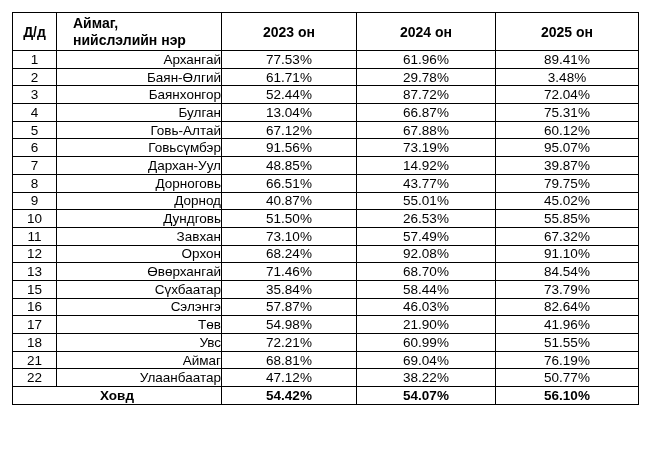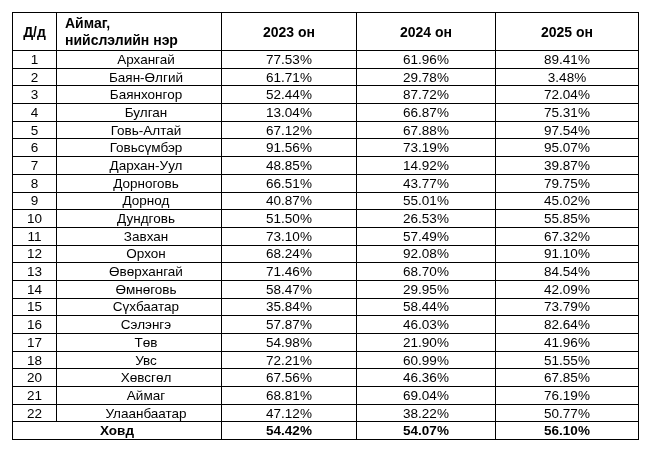--- a/index.html
+++ b/index.html
@@ -36,32 +36,32 @@
   thead th {
     font-weight: bold;
     font-size: 14px;
     height: 38px;
     text-align: center;
     vertical-align: middle;
     padding: 0;
   }
   thead th.name-header {
     text-align: left;
-    padding-left: 8px;
+    padding-left: 16px;
     line-height: 17px;
   }
   tbody td, tfoot td {
     font-size: 13.5px;
     height: 17.7px;
     padding: 0;
     text-align: center;
     vertical-align: middle;
   }
   td.cell-name {
-    text-align: center;
+    text-align: right;
     padding-left: 14px;
   }
   tfoot td {
     font-weight: bold;
   }
 </style>
 </head>
 <body>
 
 <div class="page">
@@ -112,21 +112,21 @@
           <td class="cell-name">Булган</td>
           <td>13.04%</td>
           <td>66.87%</td>
           <td>75.31%</td>
         </tr>
         <tr>
           <td>5</td>
           <td class="cell-name">Говь-Алтай</td>
           <td>67.12%</td>
           <td>67.88%</td>
-          <td>97.54%</td>
+          <td>60.12%</td>
         </tr>
         <tr>
           <td>6</td>
           <td class="cell-name">Говьсүмбэр</td>
           <td>91.56%</td>
           <td>73.19%</td>
           <td>95.07%</td>
         </tr>
         <tr>
           <td>7</td>
@@ -171,27 +171,20 @@
           <td>91.10%</td>
         </tr>
         <tr>
           <td>13</td>
           <td class="cell-name">Өвөрхангай</td>
           <td>71.46%</td>
           <td>68.70%</td>
           <td>84.54%</td>
         </tr>
         <tr>
-          <td>14</td>
-          <td class="cell-name">Өмнөговь</td>
-          <td>58.47%</td>
-          <td>29.95%</td>
-          <td>42.09%</td>
-        </tr>
-        <tr>
           <td>15</td>
           <td class="cell-name">Сүхбаатар</td>
           <td>35.84%</td>
           <td>58.44%</td>
           <td>73.79%</td>
         </tr>
         <tr>
           <td>16</td>
           <td class="cell-name">Сэлэнгэ</td>
           <td>57.87%</td>
@@ -204,27 +197,20 @@
           <td>54.98%</td>
           <td>21.90%</td>
           <td>41.96%</td>
         </tr>
         <tr>
           <td>18</td>
           <td class="cell-name">Увс</td>
           <td>72.21%</td>
           <td>60.99%</td>
           <td>51.55%</td>
-        </tr>
-        <tr>
-          <td>20</td>
-          <td class="cell-name">Хөвсгөл</td>
-          <td>67.56%</td>
-          <td>46.36%</td>
-          <td>67.85%</td>
         </tr>
         <tr>
           <td>21</td>
           <td class="cell-name">Аймаг</td>
           <td>68.81%</td>
           <td>69.04%</td>
           <td>76.19%</td>
         </tr>
         <tr>
           <td>22</td>

